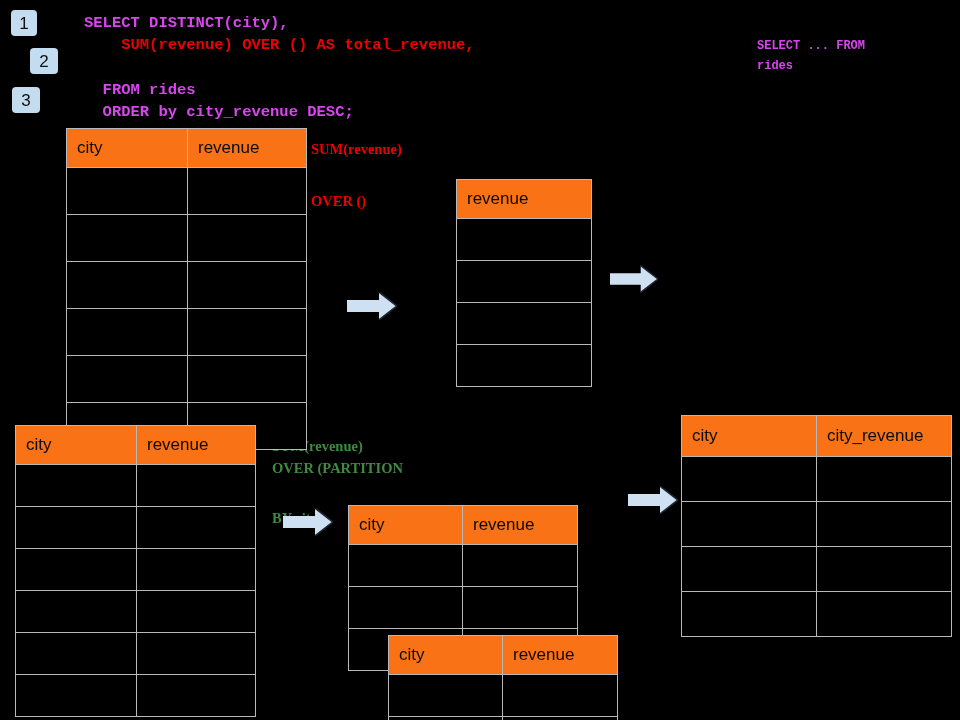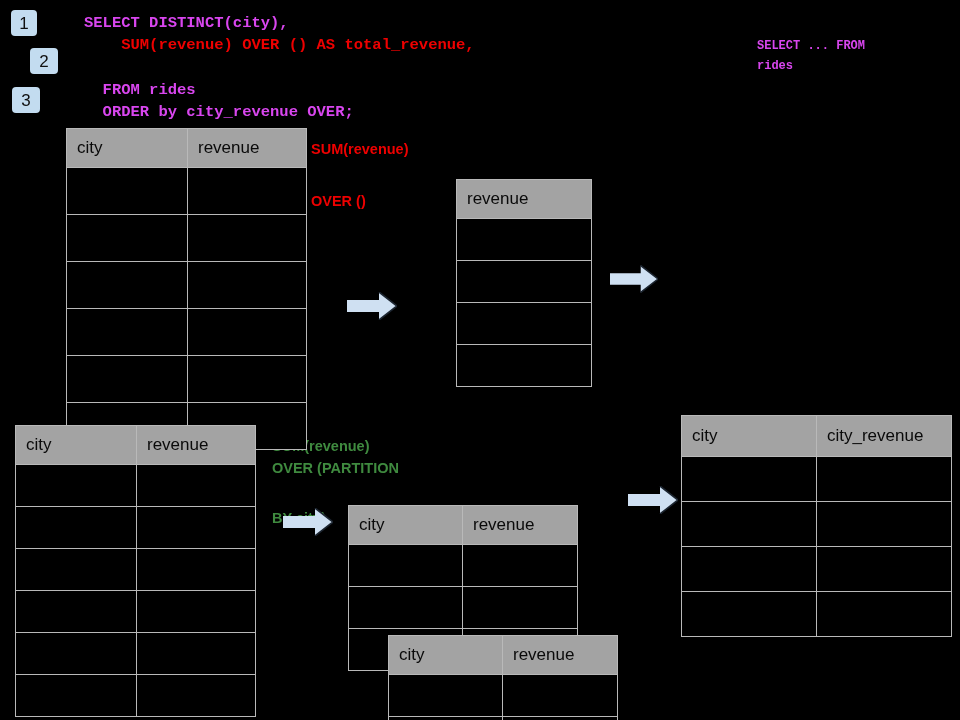--- a/index.html
+++ b/index.html
@@ -39,21 +39,21 @@
     letter-spacing: 0px;
   }
   .code-main   { font-size: 15.5px; font-weight: bold; }
   .code-small  { font-size: 12px;  font-weight: bold; margin-left: 7px; }
   .c-purple { color: #d946ef; }
   .c-red    { color: #ee0000; text-align: center; }
   .c-green  { color: #3f8a3f; }
 
   .annot {
     position: absolute;
-    font-family: Liberation Sans, sans-serif;
+    font-family: Liberation Serif, serif;
     font-size: 14.5px;
     font-weight: bold;
     white-space: pre;
     line-height: 1.5;
   }
   .annot-red   { color: #ee0000; }
   .annot-green { color: #3f8a3f; }
 
   
   .tbl {
@@ -61,21 +61,21 @@
     border-collapse: collapse;
     table-layout: fixed;
     background: #000000;
   }
   .tbl td, .tbl th {
     border: 1px solid #b9b9b9;
     padding: 0;
     margin: 0;
   }
   .tbl th {
-    background: #a3a3a3;
+    background: #f97316;
     color: #0a0a0a;
     font-family: "Liberation Sans", sans-serif;
     font-weight: normal;
     font-size: 17px;
     text-align: left;
     padding: 0 12px 0 10px;
   }
   .tbl td {
     background: #000000;
   }
@@ -96,21 +96,21 @@
   <div class="badge" style="left:30px; top:48px; width:28px; height:26px;">
     <span>2</span>
   </div>
   <div class="badge" style="left:12px; top:87px; width:28px; height:26px;">
     <span>3</span>
   </div>
 
   <div class="code code-main c-purple" style="left:84px; top:13px;">SELECT DISTINCT(city),</div>
   <div class="code code-main c-red" style="left:84px; top:35px;">    SUM(revenue) OVER () AS total_revenue,</div>
   <div class="code code-main c-purple" style="left:84px; top:80px;">  FROM rides</div>
-  <div class="code code-main c-purple" style="left:84px; top:102px;">  ORDER by city_revenue OVER;</div>
+  <div class="code code-main c-purple" style="left:84px; top:102px;">  ORDER by city_revenue DESC;</div>
 
   <div class="code code-small c-purple" style="left:750px; top:39px;">SELECT ... FROM</div>
   <div class="code code-small c-purple" style="left:750px; top:59px;">rides</div>
 
   <div class="annot annot-red" style="left:311px; top:139px;">SUM(revenue)</div>
   <div class="annot annot-red" style="left:311px; top:161px;margin-top:30px;">OVER ()</div>
 
   <div class="annot annot-green" style="left:272px; top:436px;">SUM(revenue)</div>
   <div class="annot annot-green" style="left:272px; top:458px;">OVER (PARTITION</div>
   <div class="annot annot-green" style="left:272px; top:480px;margin-top:28px;">BY city)</div>

